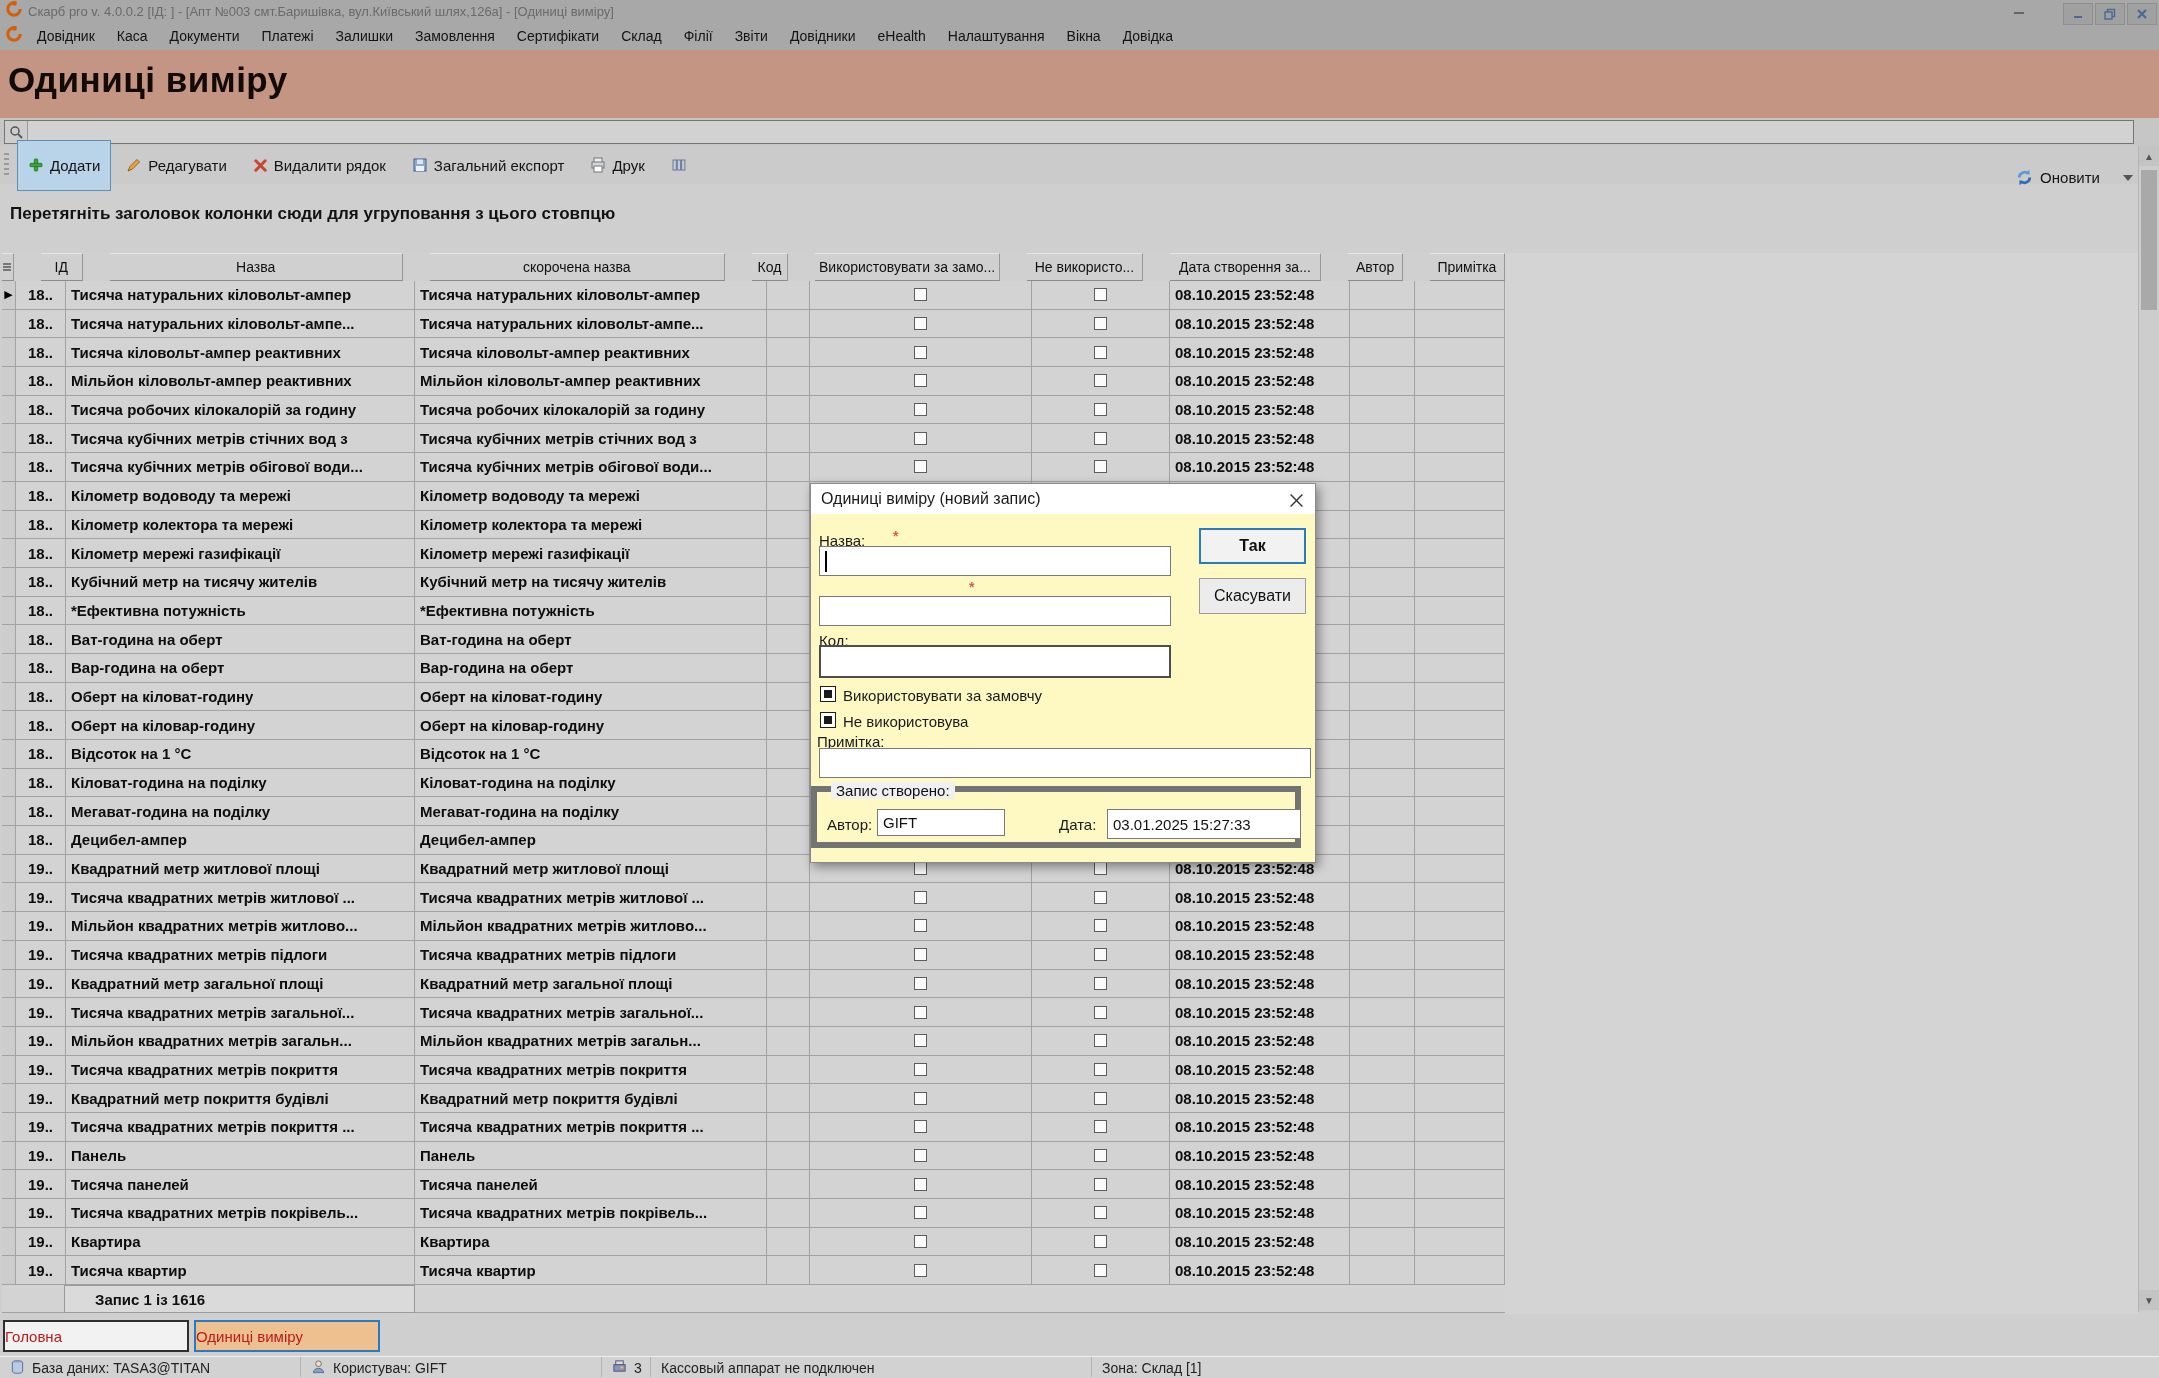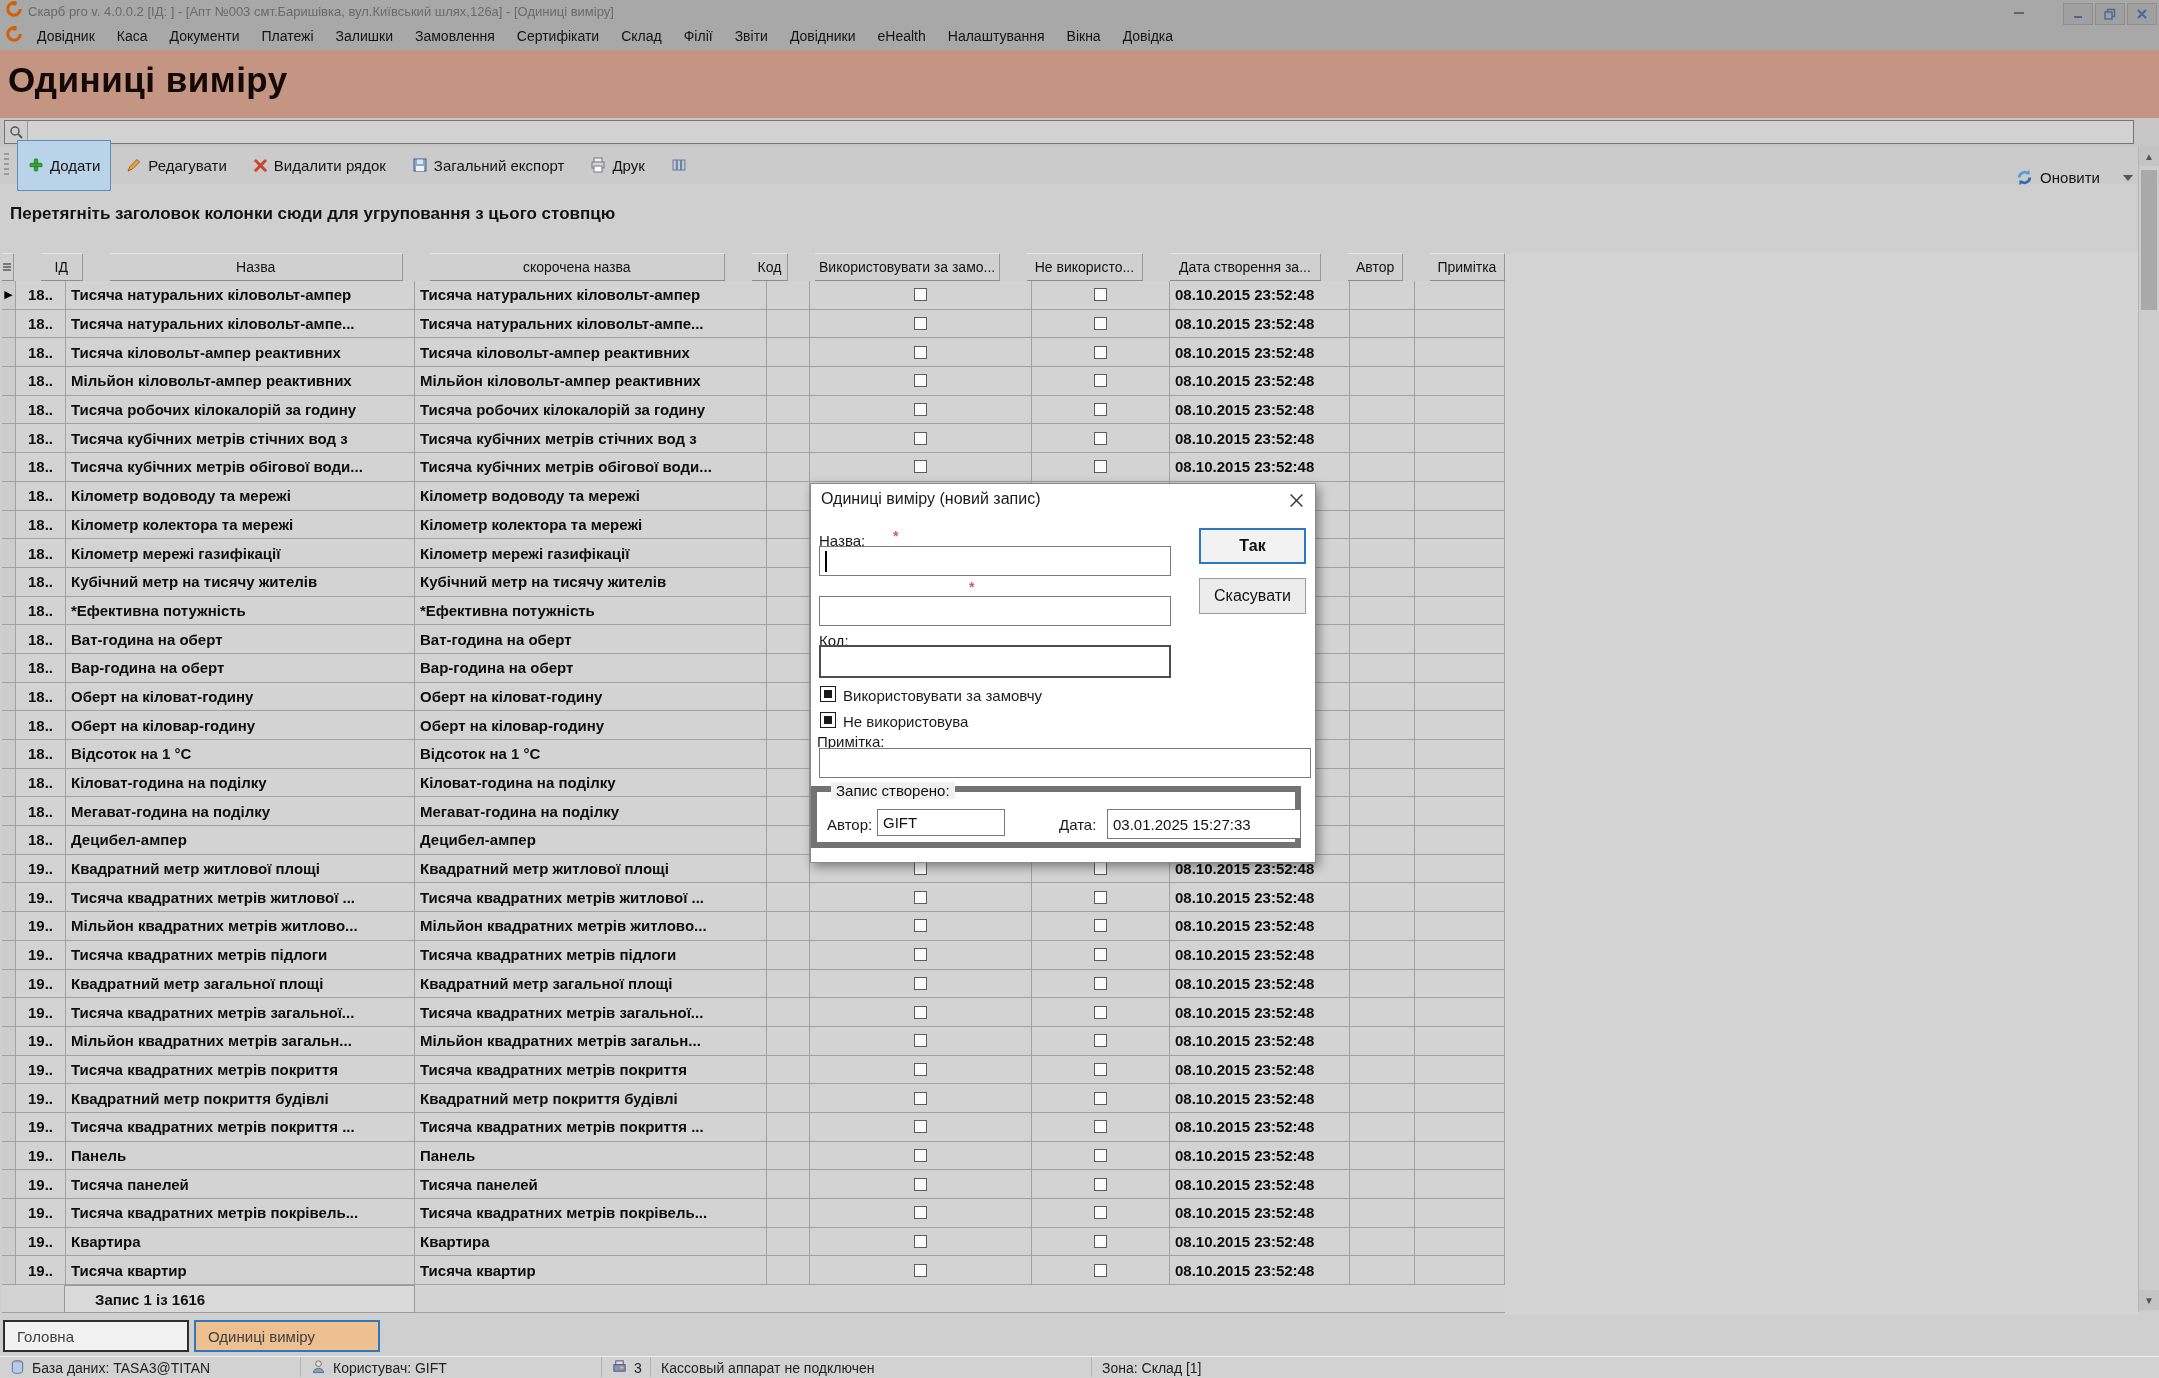--- a/index.html
+++ b/index.html
@@ -83,34 +83,34 @@
 
   
   .vscroll { position:absolute; right:1px; top:146px; width:20px; height:1166px;
     background:#cdcdcd; border-left:1px solid #b5b5b5; }
   .sarrow { position:absolute; left:0; width:20px; height:20px; display:flex; align-items:center;
     justify-content:center; font-size:10px; color:#555; background:#c4c4c4; }
   .sthumb { position:absolute; left:2px; top:24px; width:16px; height:140px; background:#a9a9a9; }
 
   
   .tabs { position:absolute; left:3px; top:1320px; display:flex; gap:5px; }
-  .tab { width:186px; height:32px; display:flex; align-items:center; padding-left:12px;
-    font-size:15px; color:#404040; }
+  .tab { width:186px; height:32px; display:flex; align-items:center; padding-left:0;
+    font-size:15px; color:#b91c1c; }
   .tab.home { background:#f2f2f2; border:2px solid #2e2e2e; }
   .tab.active { background:var(--active_tab,#eec08f); border:2px solid var(--accent_blue,#2b79c2); }
 
   
   .statusbar { position:absolute; left:0; top:1356px; width:2159px; height:22px;
     background:#d2d2d2; border-top:1px solid #efefef; display:flex; align-items:flex-start; font-size:14px; color:#222; }
   .statusbar .sit { display:flex; align-items:center; gap:7px; padding:0 10px; height:22px; }
   .statusbar .sep { width:1px; height:20px; background:#b3b3b3; }
 
   
   .dialog { position:absolute; left:810px; top:483px; width:506px; height:380px;
-    background:#ffffff; border:1px solid #8a8a8a; box-shadow:3px 4px 10px rgba(0,0,0,.4); z-index:40; }
+    background:#fef9c3; border:1px solid #8a8a8a; box-shadow:3px 4px 10px rgba(0,0,0,.4); z-index:40; }
   .dtitle { position:absolute; left:0; top:0; width:100%; height:30px; background:#ffffff;
     display:flex; align-items:center; }
   .dtitle span { font-size:16px; color:#1a1a1a; padding-left:10px; }
   .dclose { position:absolute; right:10px; top:7px; width:18px; height:18px;
     display:flex; align-items:center; justify-content:center; }
   .dlabel { position:absolute; font-size:15px; color:#1a1a1a; }
   .dast { position:absolute; color:#d06060; font-size:14px; font-weight:bold; }
   .dinput { position:absolute; background:#fff; border:1px solid #7a7a7a; font-size:15px;
     font-family:"Liberation Sans",sans-serif; color:#111; padding:0 5px; outline:none; }
   .dbtn { position:absolute; width:107px; height:36px; font-size:16px; color:#111;

